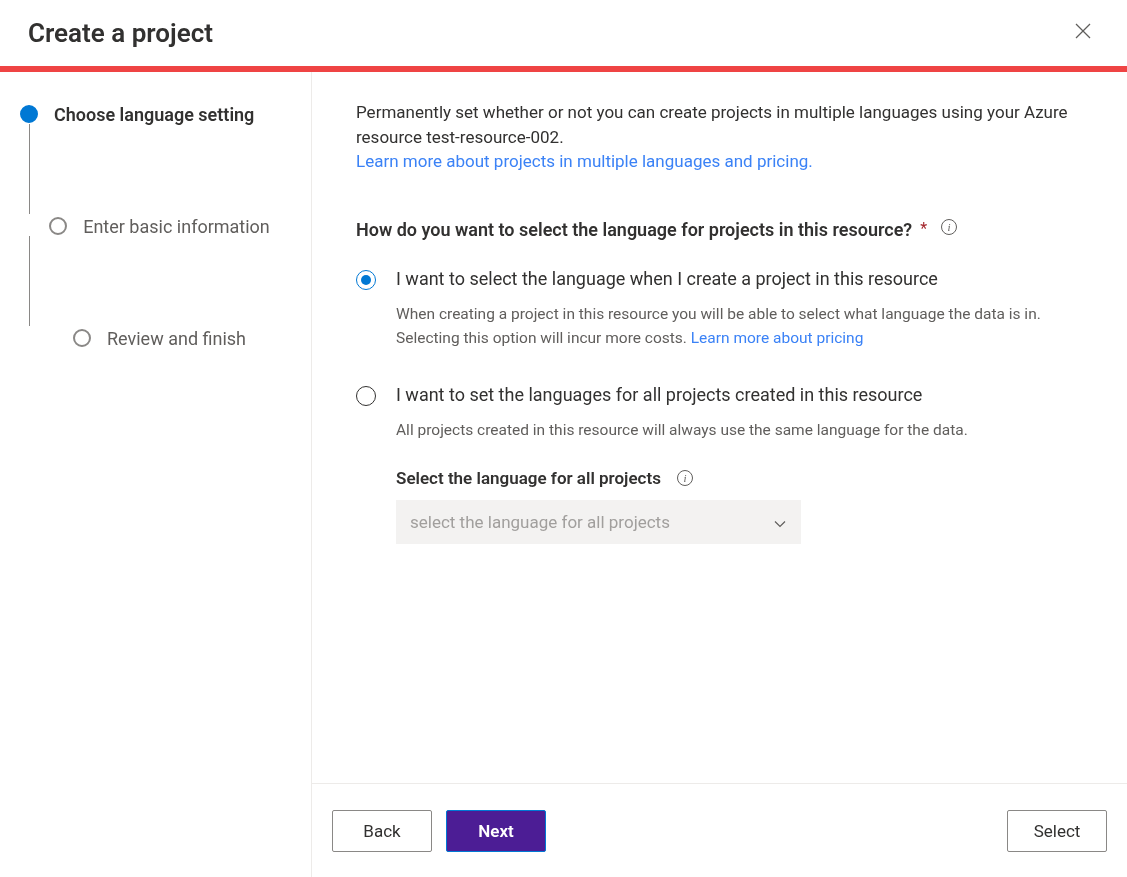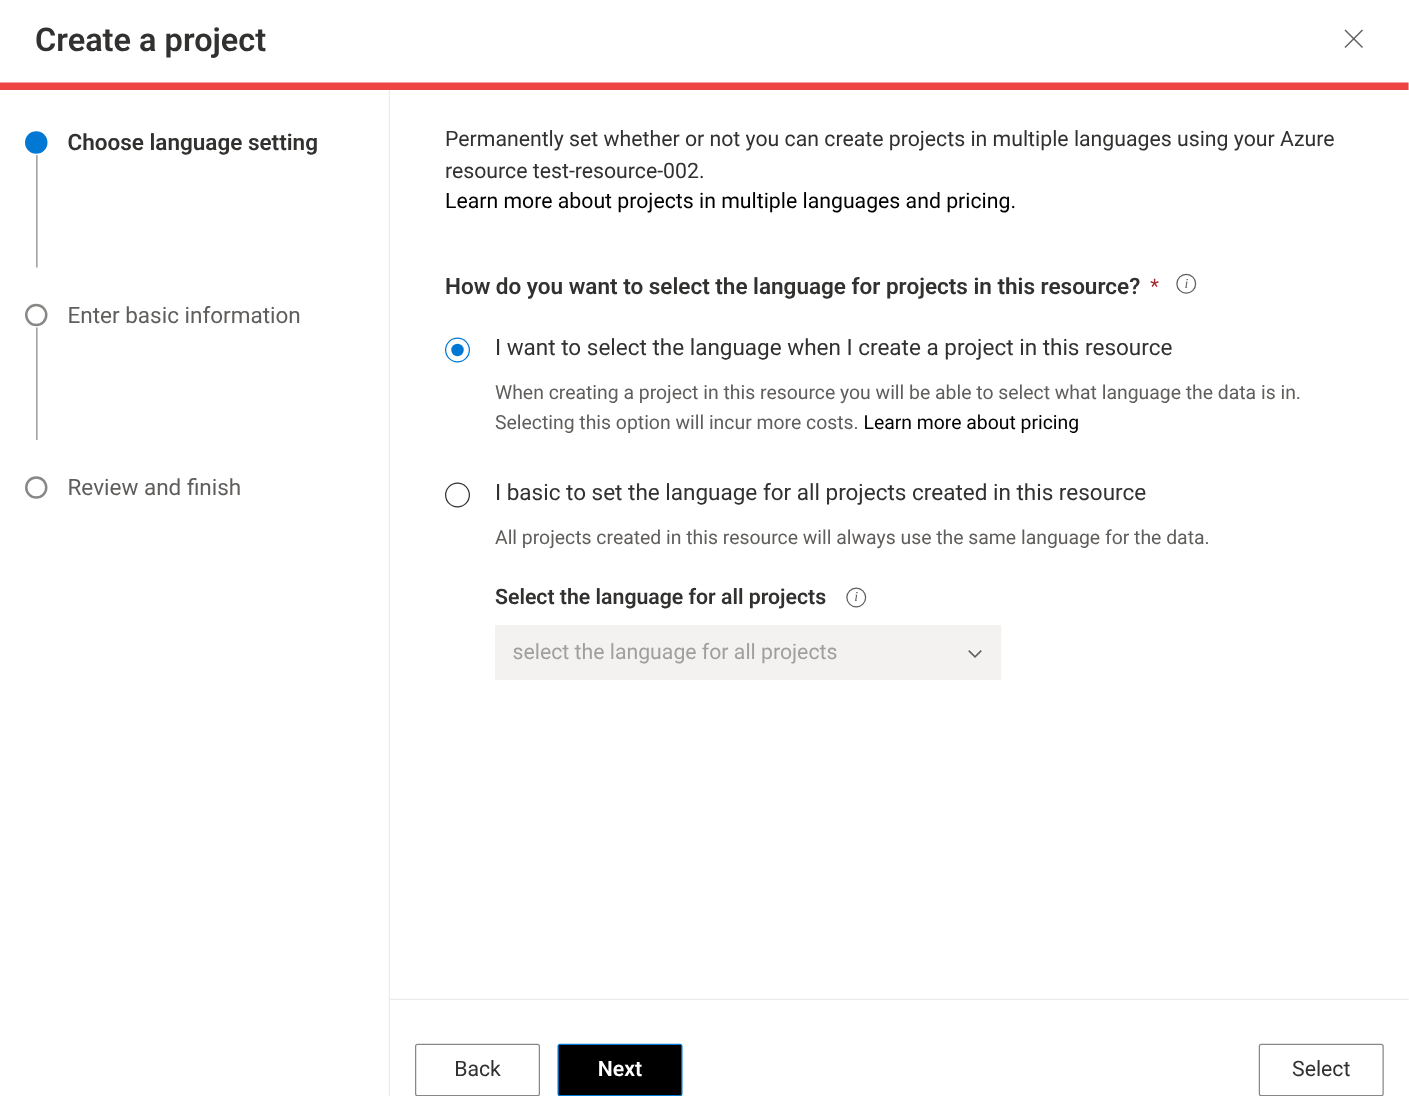--- a/index.html
+++ b/index.html
@@ -47,21 +47,21 @@
     border-right: 1px solid #edebe9;
   }
   .stepper { position: relative; }
   .step {
     display: flex;
     align-items: center;
     gap: 16px;
     height: 24px;
     position: relative;
   }
-  .step + .step { margin-top: 114px; }
+  .step + .step { margin-top: 88px; justify-content: center; }
   .step-marker {
     width: 18px; height: 18px;
     border-radius: 50%;
     border: 2px solid #8a8886;
     background: #fff;
     flex: 0 0 18px;
     position: relative;
     z-index: 2;
   }
   .step.active .step-marker {
@@ -103,21 +103,21 @@
     font-weight: 600;
     margin: 0 0 12px 0;
   }
   .subtitle {
     font-size: 17px;
     color: #323130;
     line-height: 1.45;
     margin: 0 0 2px 0;
   }
   .link {
-    color: #000000;
+    color: #3b82f6;
     text-decoration: none;
     cursor: pointer;
     font-size: 17px;
   }
 
   .question-row {
     margin-top: 48px;
     display: flex;
     gap: 6px;
   }
@@ -203,24 +203,24 @@
     cursor: default;
   }
   .select .chev {
     width: 14px; height: 14px;
     color: #605e5c;
   }
   .select .chev svg { width: 100%; height: 100%; }
 
   
   .footer {
-    height: 78px;
+    height: 94px;
     border-top: 1px solid #edebe9;
     display: flex;
-    align-items: flex-end;
+    align-items: center;
     justify-content: space-between;
     padding: 0 20px;
   }
   .footer-left { display: flex; gap: 14px; }
   .btn {
     height: 42px;
     min-width: 100px;
     padding: 0 22px;
     font-size: 17px;
     border-radius: 2px;
@@ -229,21 +229,21 @@
     align-items: center;
     justify-content: center;
     font-family: inherit;
   }
   .btn-secondary {
     background: #fff;
     border: 1px solid #8a8886;
     color: #323130;
   }
   .btn-primary {
-    background: #000000;
+    background: #4c1d95;
     border: 1px solid #0078d4;
     color: #fff;
     font-weight: 600;
   }
 </style>
 </head>
 <body>
 
 <div class="header">
   <h1>Create a project</h1>
@@ -296,21 +296,21 @@
             <div class="opt-label">I want to select the language when I create a project in this resource</div>
             <div class="opt-desc">
               <span>When creating a project in this resource you will be able to select what language the data is in. Selecting this option will incur more costs. </span><a class="link">Learn more about pricing</a>
             </div>
           </div>
         </div>
 
         <div class="option">
           <div class="radio"></div>
           <div class="opt-body">
-            <div class="opt-label">I basic to set the language for all projects created in this resource</div>
+            <div class="opt-label">I want to set the languages for all projects created in this resource</div>
             <div class="opt-desc">All projects created in this resource will always use the same language for the data.</div>
 
             <div class="sublabel-row">
               <span class="sublabel">Select the language for all projects</span>
               <span class="info-icon">i</span>
             </div>
             <div class="select">
               <span>select the language for all projects</span>
               <span class="chev">
                 <svg viewBox="0 0 14 14" fill="none" stroke="currentColor" stroke-width="1.2">

